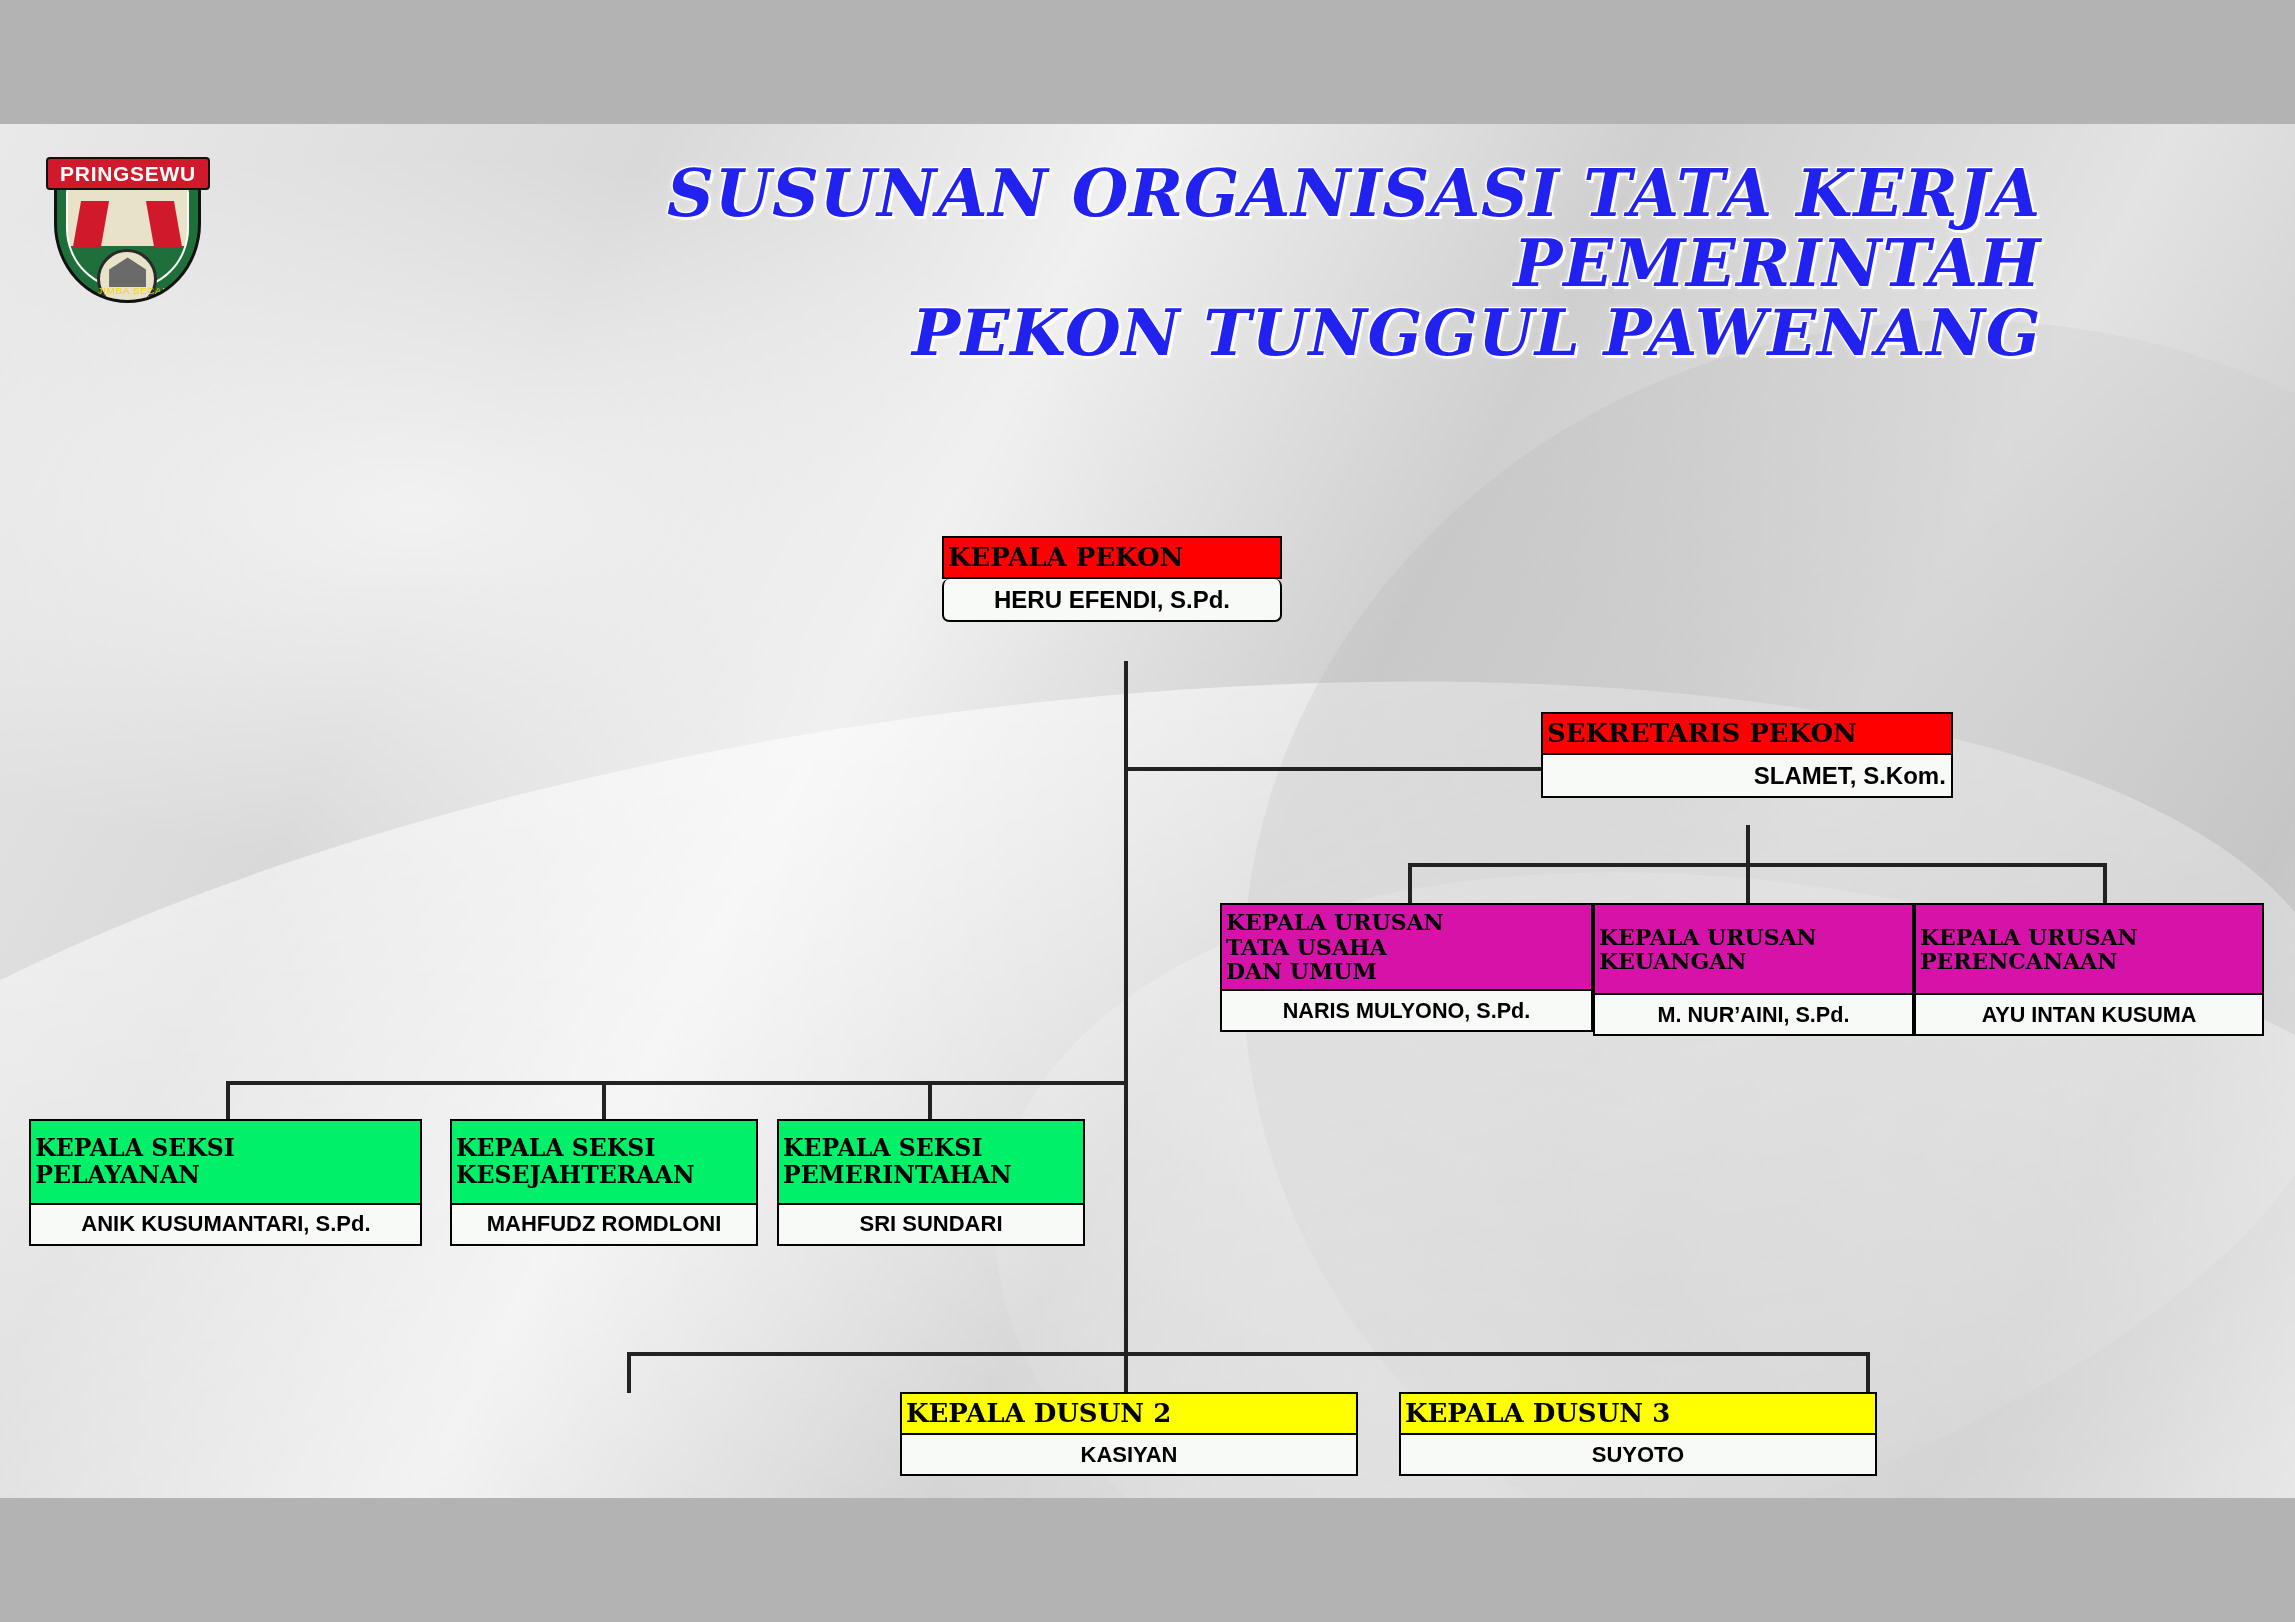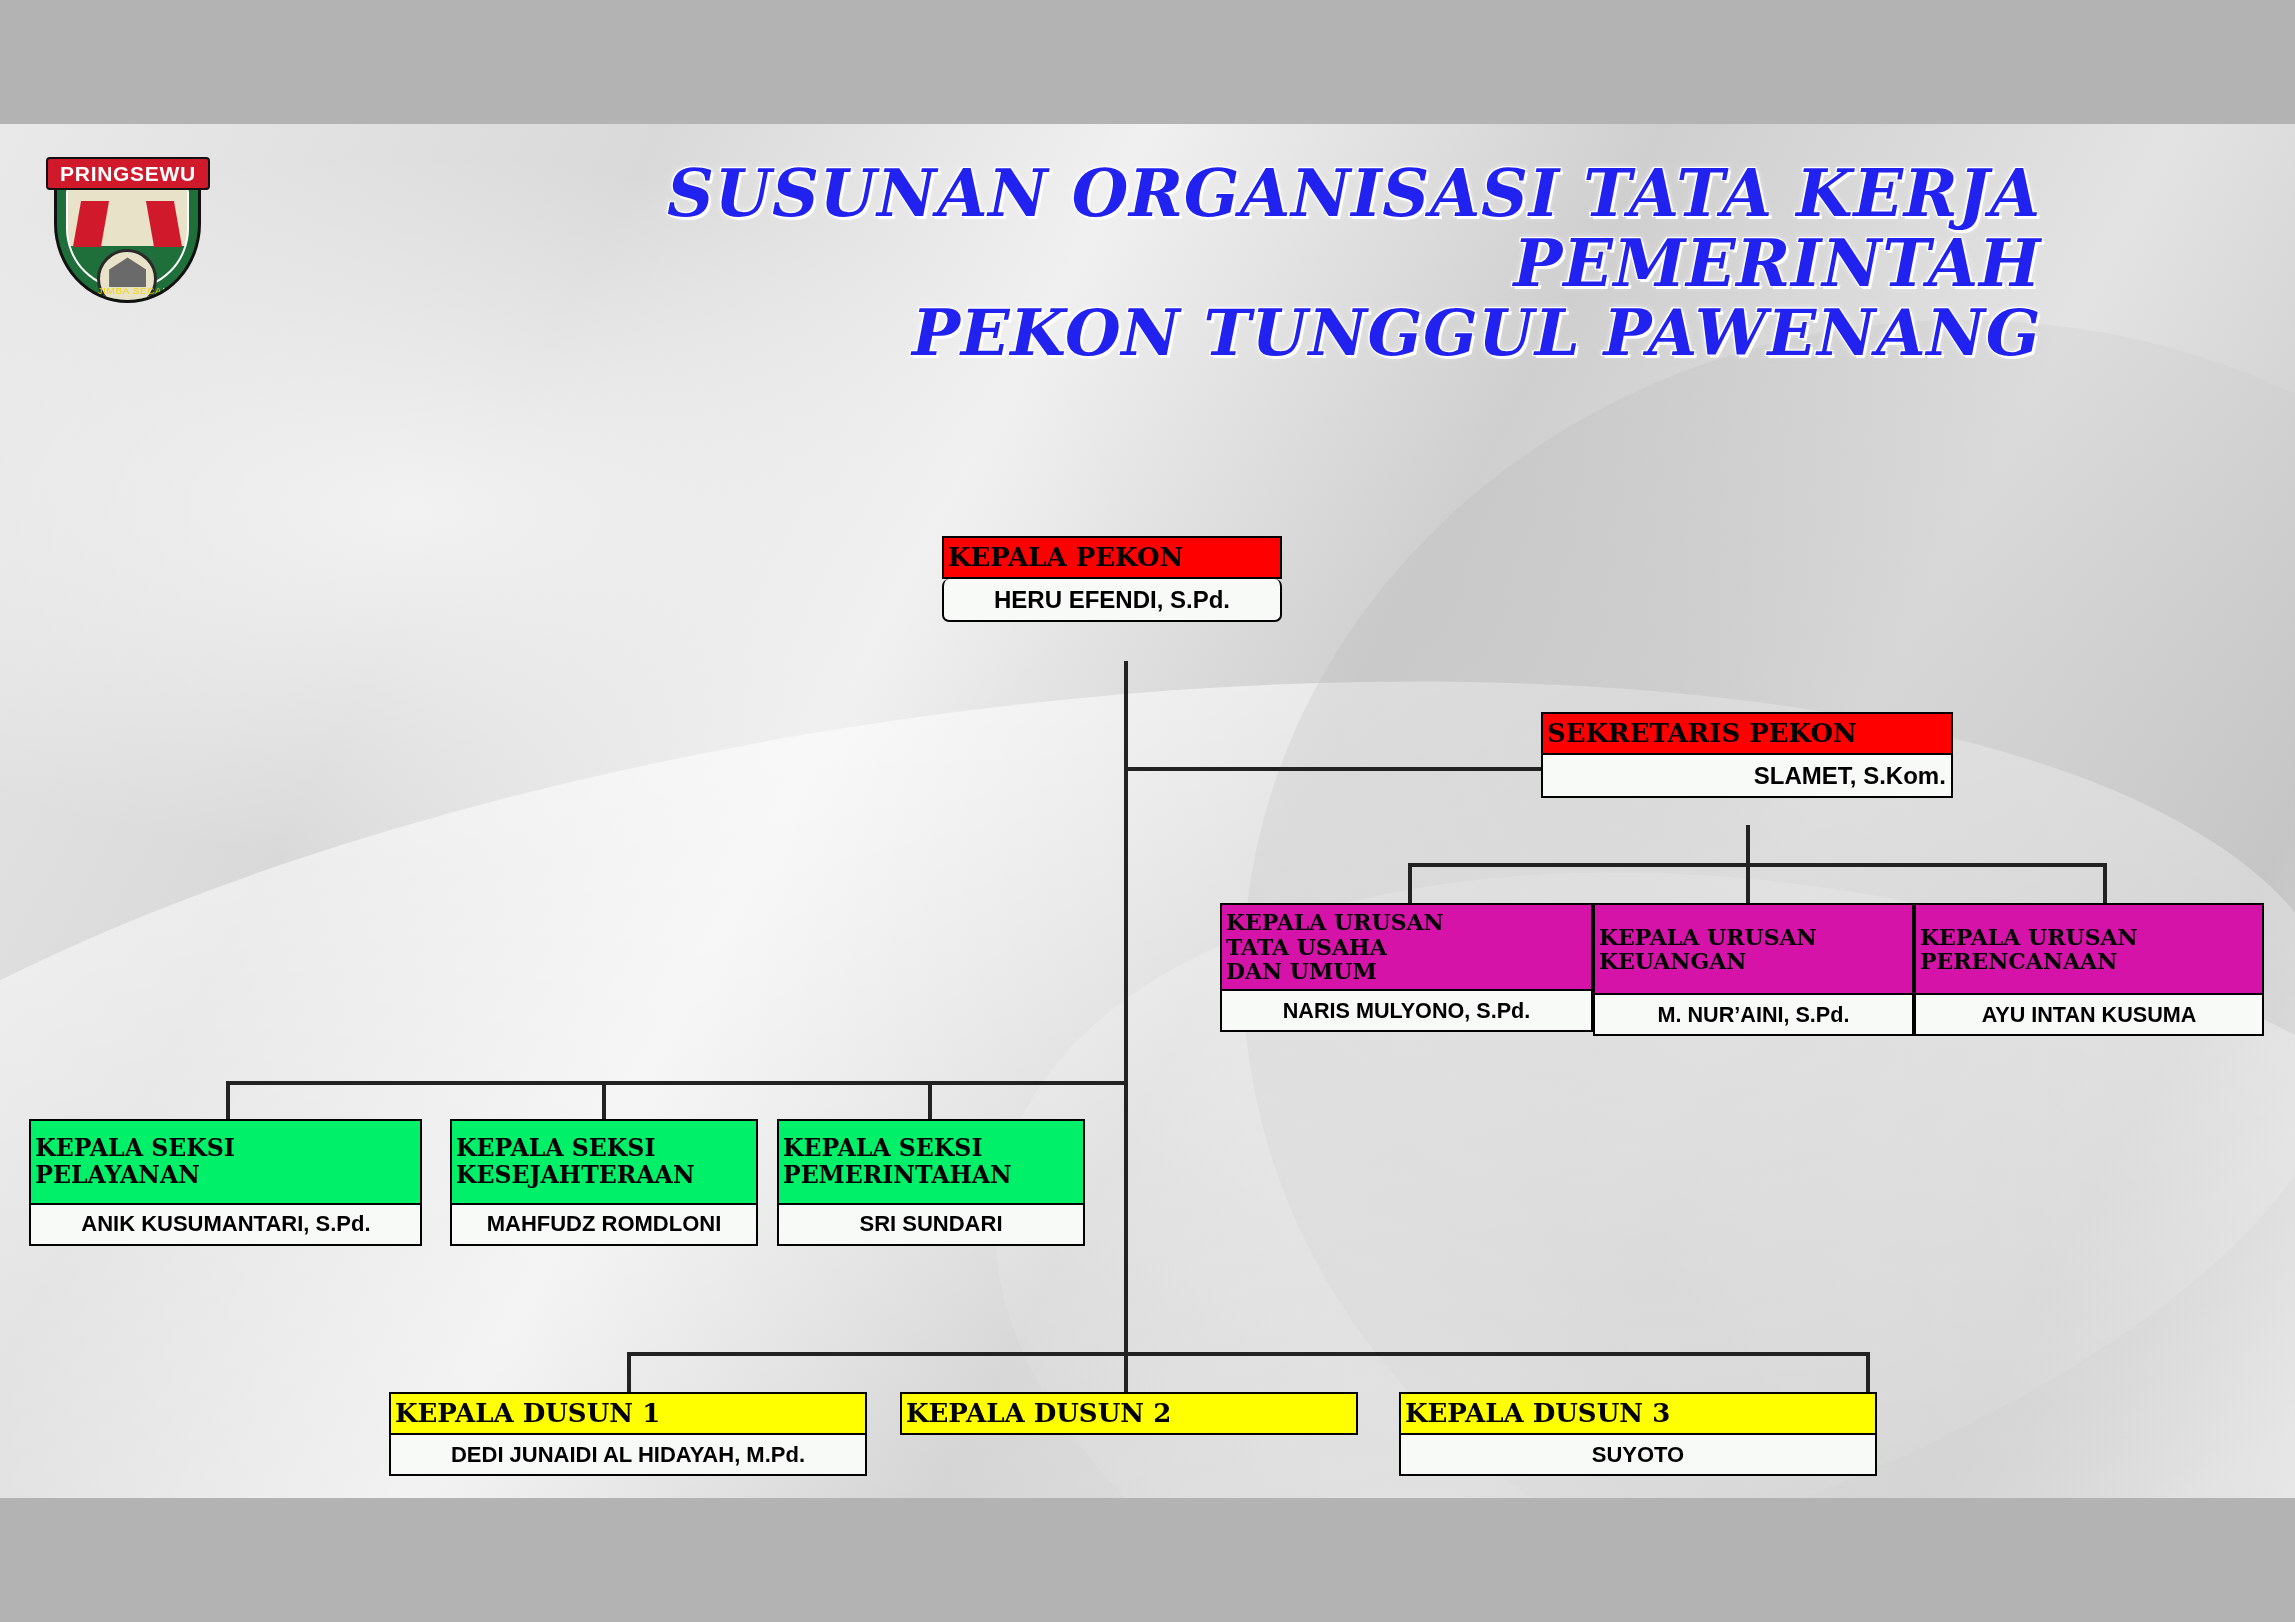--- a/index.html
+++ b/index.html
@@ -290,27 +290,24 @@
   </div>
 
   <div class="node green" style="left:777px; top:995px; width:308px;">
     <div class="hdr" style="font-size:23.6px; padding-top:14.4px; padding-bottom:14.4px;">
       <div>KEPALA SEKSI</div>
       <div>PEMERINTAHAN</div>
     </div>
     <div class="nm" style="font-size:22px;">SRI SUNDARI</div>
   </div>
 
-  <div class="node yellow" style="left:389px; top:1268px; width:478px;">
-    <div class="hdr" style="font-size:26px;">KEPALA DUSUN 1</div>
-    <div class="nm" style="font-size:22px;">DEDI JUNAIDI AL HIDAYAH, M.Pd.</div>
-  </div>
 
   <div class="node yellow" style="left:900px; top:1268px; width:458px;">
     <div class="hdr" style="font-size:26px;">KEPALA DUSUN 2</div>
+    <div class="nm" style="font-size:22px;">KASIYAN</div>
   </div>
 
   <div class="node yellow" style="left:1399px; top:1268px; width:478px;">
     <div class="hdr" style="font-size:26px;">KEPALA DUSUN 3</div>
     <div class="nm" style="font-size:22px;">SUYOTO</div>
   </div>
 
 </div>
 
 

